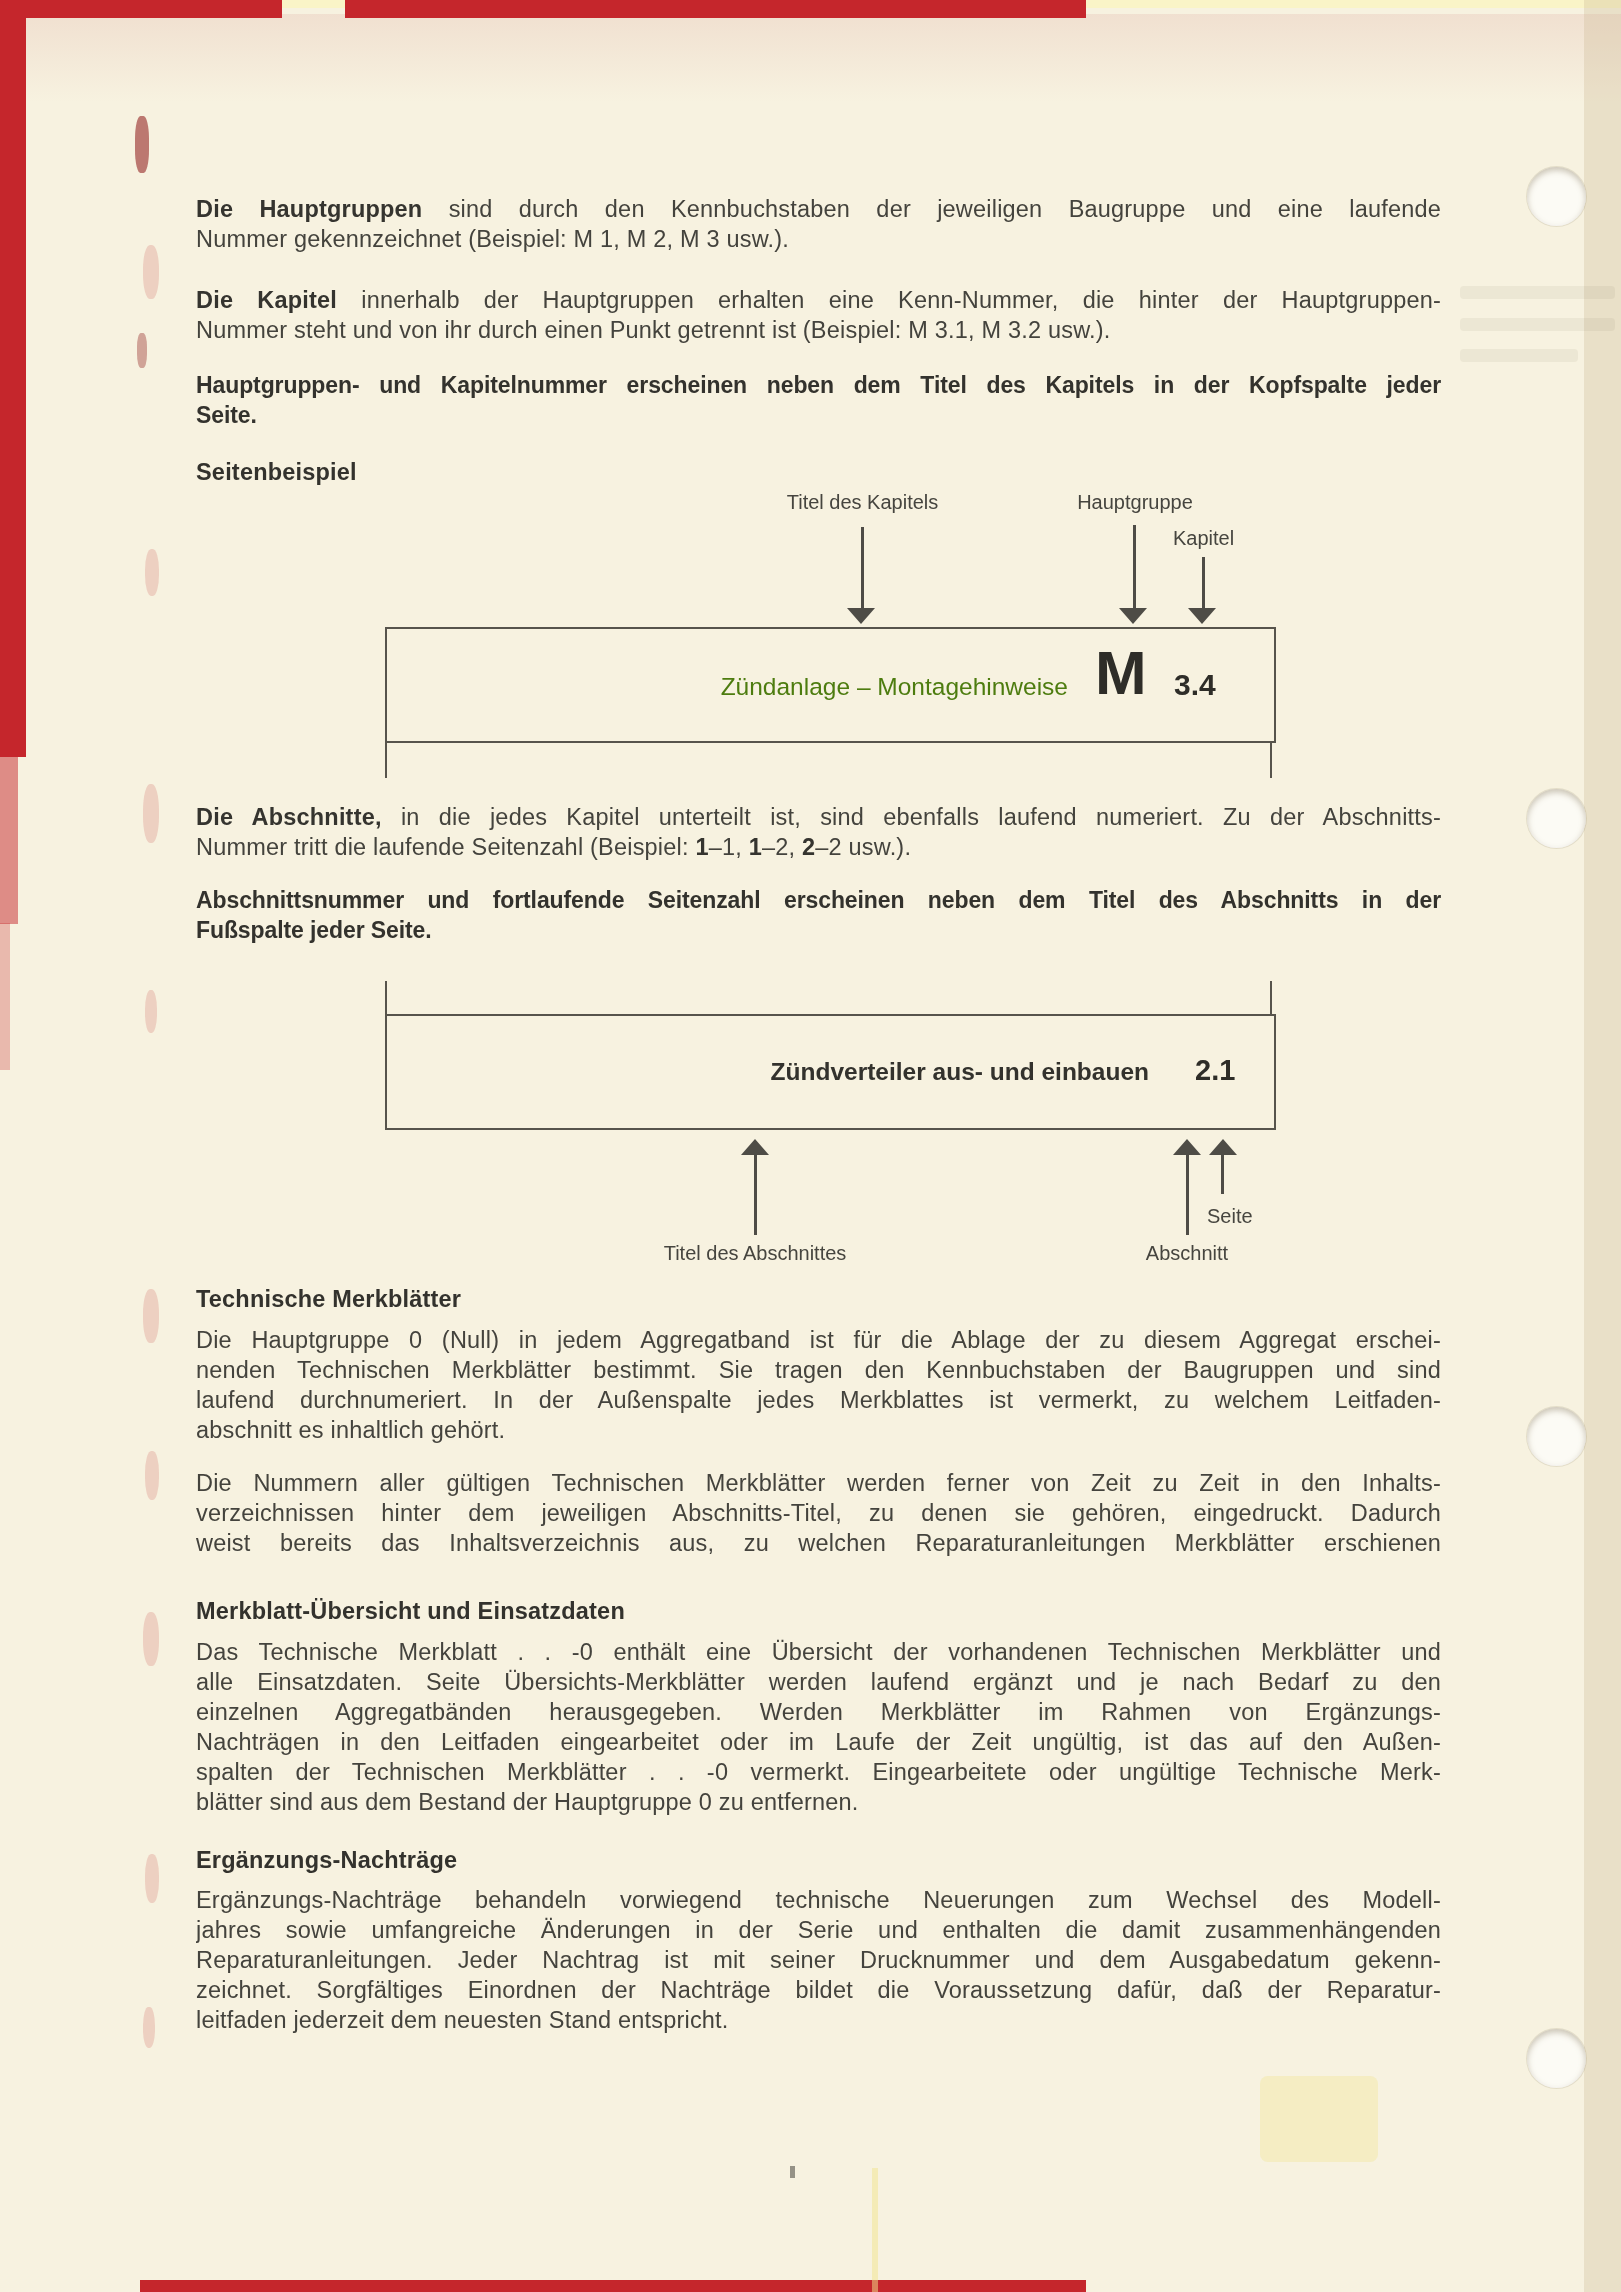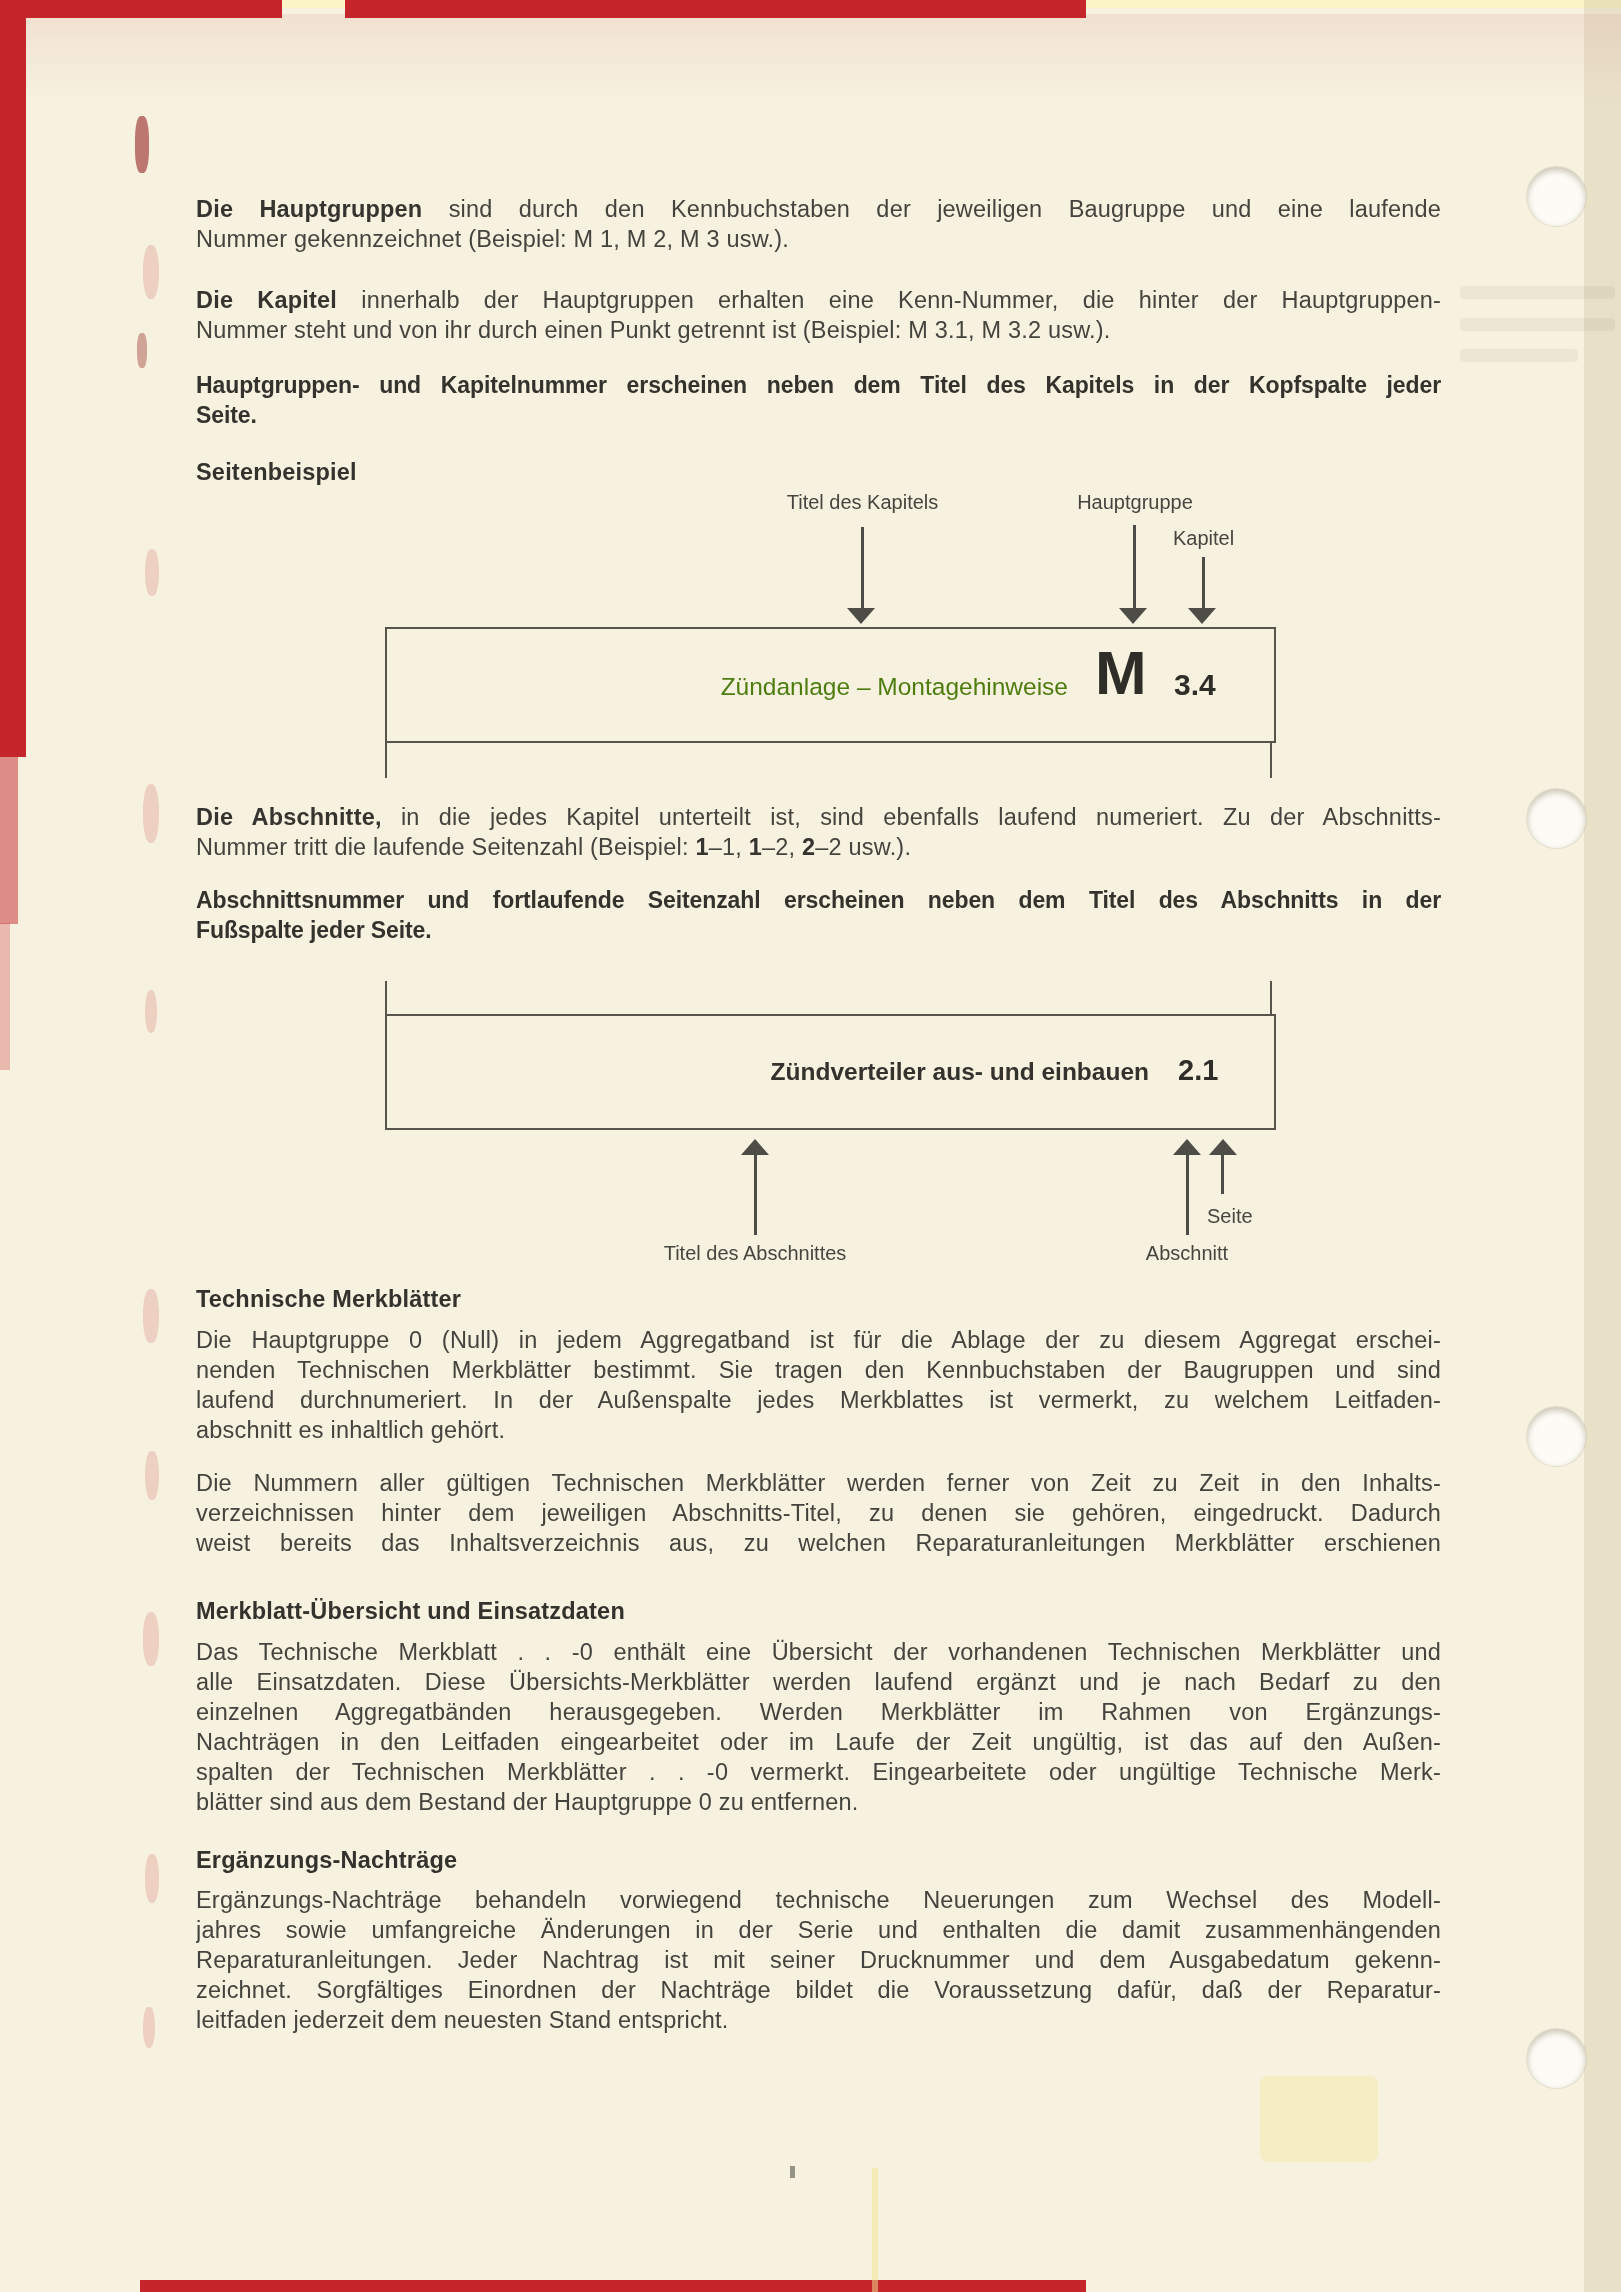--- a/index.html
+++ b/index.html
@@ -40,21 +40,21 @@
   .ahead-down{position:absolute;width:0;height:0;border-left:14.7px solid transparent;
               border-right:14.7px solid transparent;border-top:16.7px solid #4e4c46;}
   .ahead-up{position:absolute;width:0;height:0;border-left:14.7px solid transparent;
             border-right:14.7px solid transparent;border-bottom:16.7px solid #4e4c46;}
   .exbox{position:absolute;left:385px;width:887px;height:112px;border:2px solid #57544c;}
   .stub{position:absolute;width:2px;background:#57544c;}
   .boxtitle{position:absolute;font-size:24.5px;color:#4d7c0f;text-align:right;line-height:27.4px;}
   .boxtitle.bold{font-weight:bold;color:#33322d;}
   .bigM{position:absolute;font-size:62px;font-weight:bold;color:#2e2d28;line-height:1;}
   .mnum{position:absolute;font-size:30px;font-weight:bold;color:#2e2d28;line-height:1;}
-  .secnum{position:absolute;font-size:29px;font-weight:bold;color:#2e2d28;line-height:1;}
+  .secnum{position:absolute;font-size:29px;font-weight:bold;color:#2e2d28;line-height:1;margin-left:17px;}
 </style>
 </head>
 <body>
 
 <div class="page">
 
   <div class="decor top-yellow"></div>
   <div class="decor pink-band"></div>
   <div class="decor right-band"></div>
 
@@ -170,21 +170,21 @@
     </div>
   <div class="para" style="top:1468px">
       <div class="line"><span>Die Nummern aller gültigen Technischen Merkblätter werden ferner von Zeit zu Zeit in den Inhalts-</span></div>
       <div class="line"><span>verzeichnissen hinter dem jeweiligen Abschnitts-Titel, zu denen sie gehören, eingedruckt. Dadurch</span></div>
       <div class="line"><span>weist bereits das Inhaltsverzeichnis aus, zu welchen Reparaturanleitungen Merkblätter erschienen</span></div>
     </div>
 
   <div class="h" style="top:1598px">Merkblatt-Übersicht und Einsatzdaten</div>
   <div class="para" style="top:1637px">
       <div class="line"><span>Das Technische Merkblatt . . -0 enthält eine Übersicht der vorhandenen Technischen Merkblätter und</span></div>
-      <div class="line"><span>alle Einsatzdaten. Diese Übersichts-Merkblätter werden laufend ergänzt und je nach Bedarf zu den</span></div>
+      <div class="line"><span>alle Einsatzdaten. Seite Übersichts-Merkblätter werden laufend ergänzt und je nach Bedarf zu den</span></div>
       <div class="line"><span>einzelnen Aggregatbänden herausgegeben. Werden Merkblätter im Rahmen von Ergänzungs-</span></div>
       <div class="line"><span>Nachträgen in den Leitfaden eingearbeitet oder im Laufe der Zeit ungültig, ist das auf den Außen-</span></div>
       <div class="line"><span>spalten der Technischen Merkblätter . . -0 vermerkt. Eingearbeitete oder ungültige Technische Merk-</span></div>
       <div class="line last"><span>blätter sind aus dem Bestand der Hauptgruppe 0 zu entfernen.</span></div>
     </div>
 
   <div class="h" style="top:1847px">Ergänzungs-Nachträge</div>
   <div class="para" style="top:1885px">
       <div class="line"><span>Ergänzungs-Nachträge behandeln vorwiegend technische Neuerungen zum Wechsel des Modell-</span></div>
       <div class="line"><span>jahres sowie umfangreiche Änderungen in der Serie und enthalten die damit zusammenhängenden</span></div>

